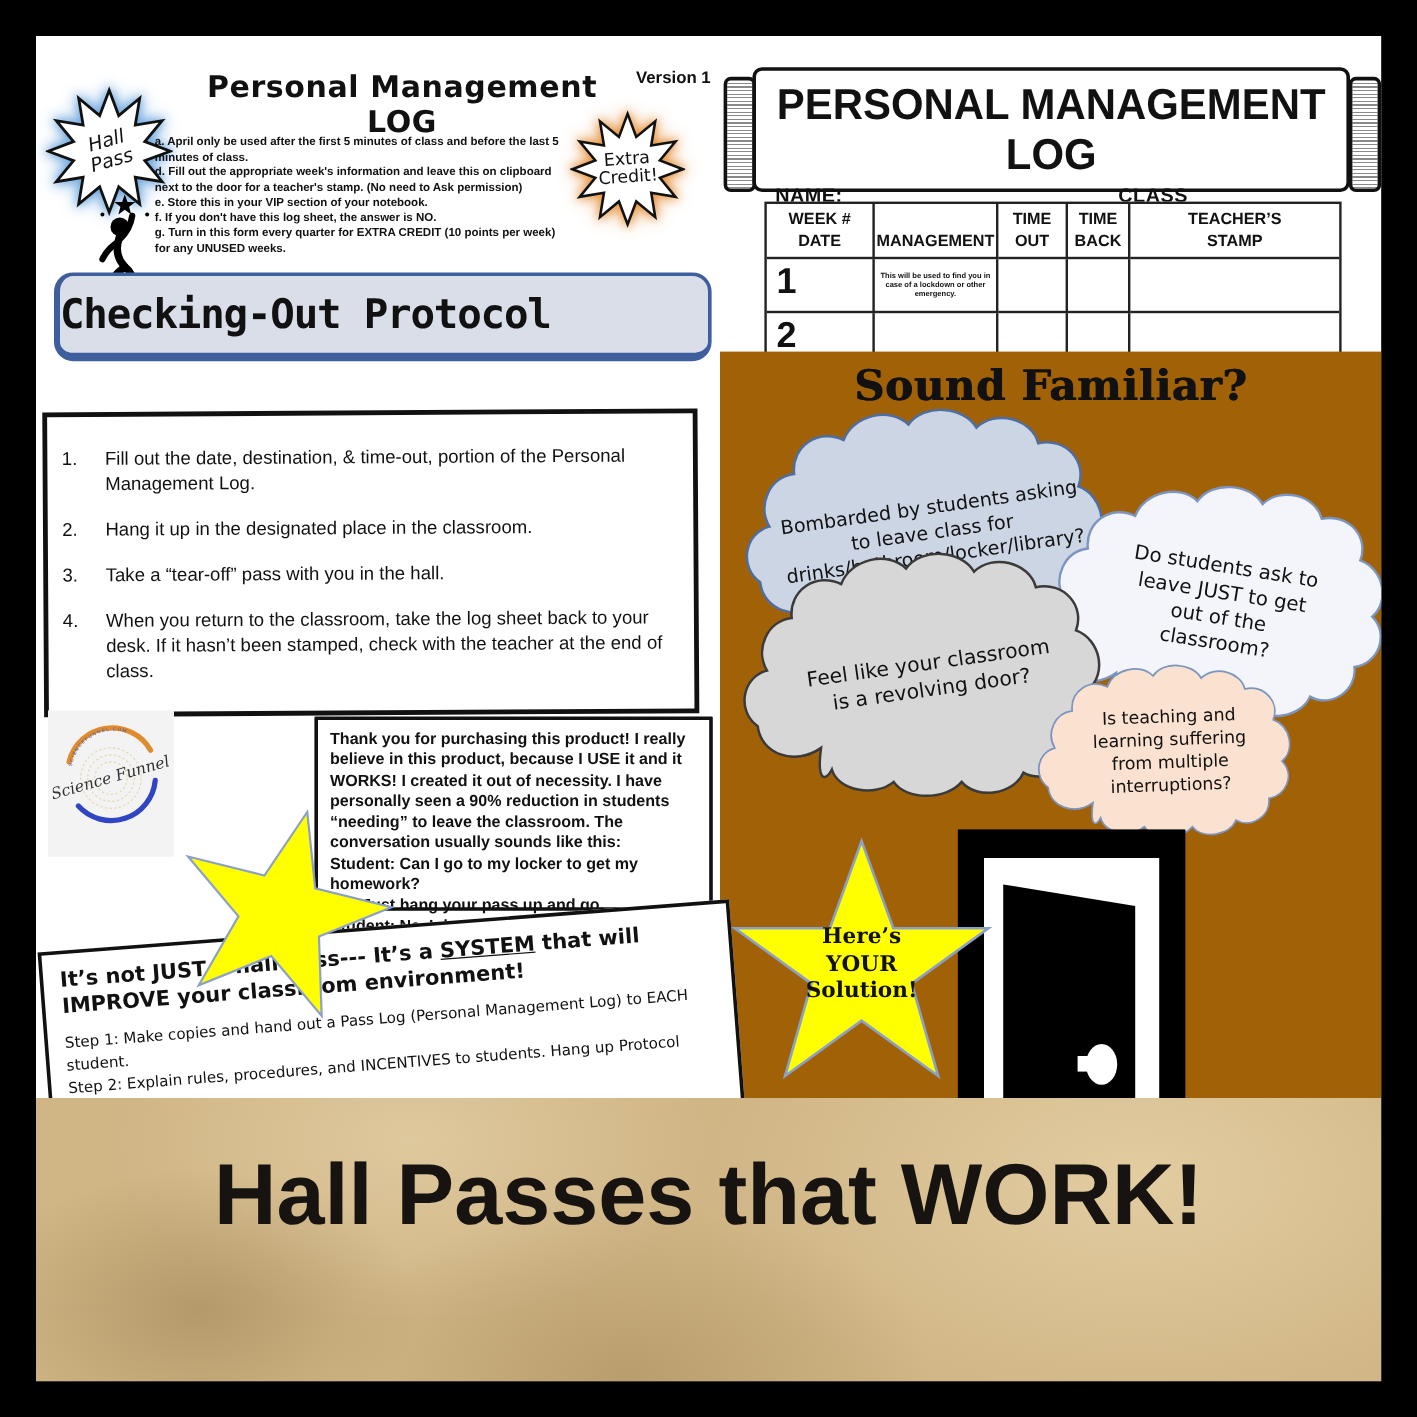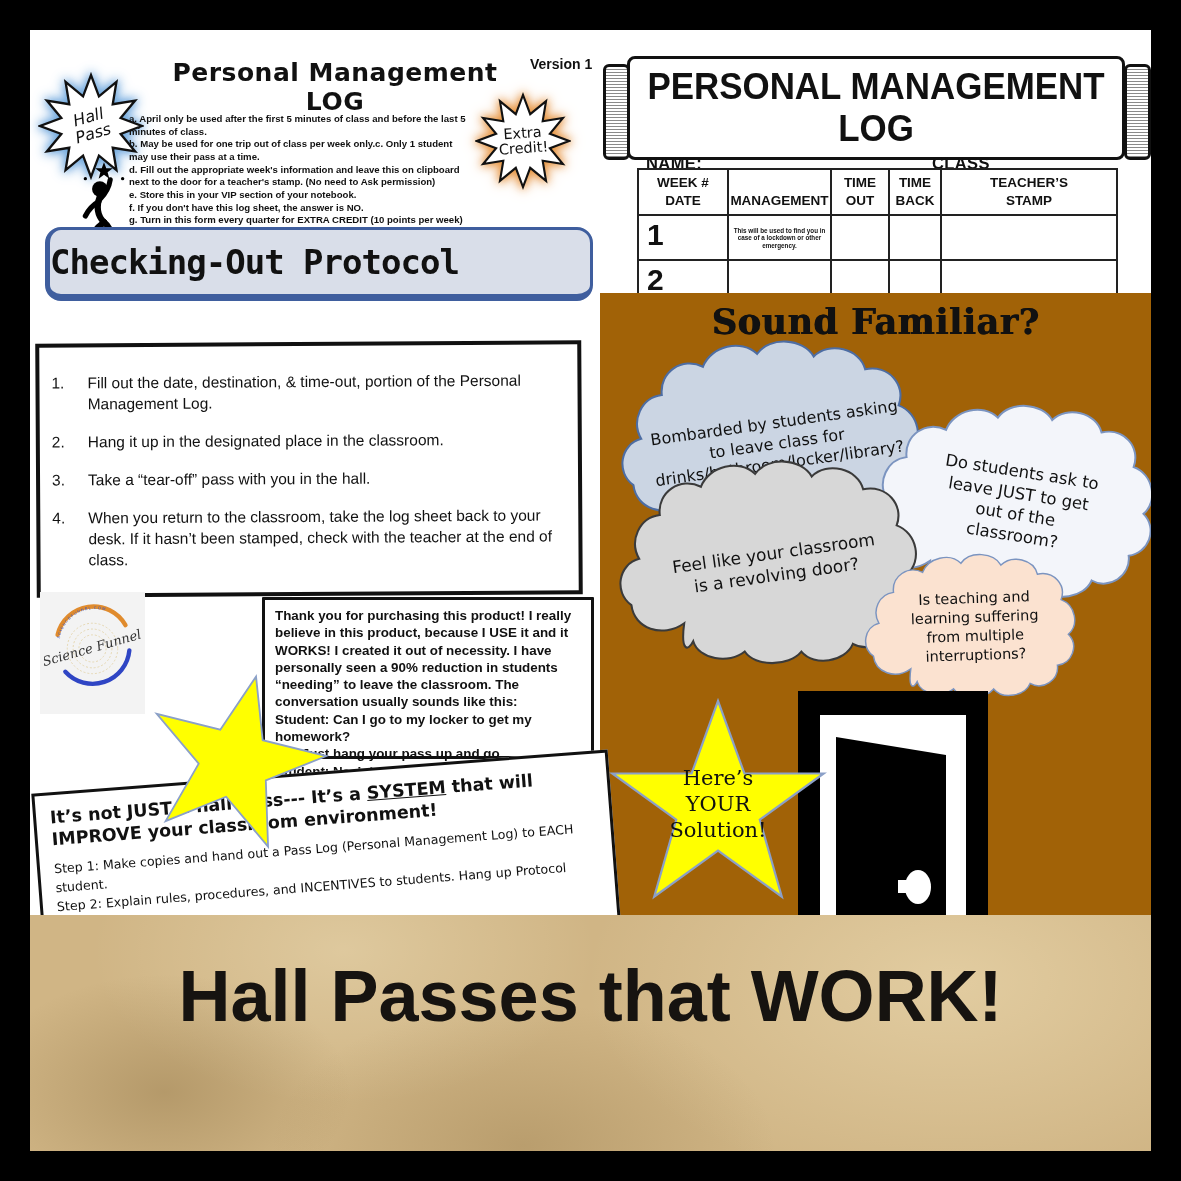--- a/index.html
+++ b/index.html
@@ -99,21 +99,21 @@
   .cloud3 .cloud-text{font-size:17px;transform:rotate(-8deg);}
   .cloud4{left:268px;top:238px;width:214px;height:192px;}
   .cloud4 .cloud-text{font-size:14.5px;transform:rotate(-2deg);}
   .door{position:absolute;left:198px;top:398px;width:190px;height:224px;}
   .sf-star{position:absolute;}
   .sf-star svg{position:absolute;inset:0;width:100%;height:100%;}
   .star-solution{left:8px;top:388px;width:220px;height:240px;}
   .star-reduction{left:338px;top:392px;width:225px;height:240px;}
   .sf-star .star-label{position:absolute;inset:0;display:flex;flex-direction:column;
       align-items:center;justify-content:center;text-align:center;white-space:pre-line;}
-  .solution-text{font-family:"DejaVu Serif",serif;font-weight:normal;font-size:21px;line-height:1.25;
+  .solution-text{font-family:"DejaVu Serif",serif;font-weight:bold;font-size:18px;line-height:1.25;
       padding-top:6px;}
   .reduction-bold{font-size:14px;font-weight:bold;line-height:1.3;}
   .reduction-tail{font-family:"DejaVu Serif",serif;font-size:14px;line-height:1.3;}
 
   
   .parchment{position:absolute;left:0;top:885px;width:1121px;height:236px;
       background-color:#d0b585;
       background-image:
         radial-gradient(ellipse 300px 190px at 12% 75%, rgba(110,82,36,.28), transparent 62%),
         radial-gradient(ellipse 420px 240px at 44% 98%, rgba(120,90,42,.26), transparent 60%),
@@ -143,21 +143,20 @@
   <div class="burst burst-extra">
     <svg viewBox="0 0 100 100">
       <polygon points="98,50 78,57.5 91.6,74 70.5,70.5 74,91.6 57.5,78 50,98 42.5,78 26,91.6 29.5,70.5 8.4,74 22,57.5 2,50 22,42.5 8.4,26 29.5,29.5 26,8.4 42.5,22 50,2 57.5,22 74,8.4 70.5,29.5 91.6,26 78,42.5" fill="#fff" stroke="#111" stroke-width="2.2"></polygon>
     </svg>
     <div class="burst-text extra-text">Extra
 Credit!</div>
   </div>
 
   <div class="rules">
     <div class="rule">a. April only be used after the first 5 minutes of class and before the  last 5 minutes of class.</div>
-    <div class="rule">b.  May be used for one trip out of class per week only.c.  Only 1 student may use their pass at a time.</div>
     <div class="rule">d.  Fill out the appropriate week's information and leave this on   clipboard next to the door for a teacher's stamp.  (No need to Ask permission)</div>
     <div class="rule">e.  Store this in your VIP section of your notebook.</div>
     <div class="rule">f.  If you don't have this log sheet, the answer is NO.</div>
     <div class="rule">g.  Turn in this form every quarter for EXTRA CREDIT (10 points per  week) for any UNUSED  weeks.</div>
   </div>
 
   <div class="person">
     <svg viewBox="0 0 56 90">
       <circle cx="10" cy="20" r="1.6" fill="#000"></circle>
       <circle cx="46" cy="20" r="1.6" fill="#000"></circle>

